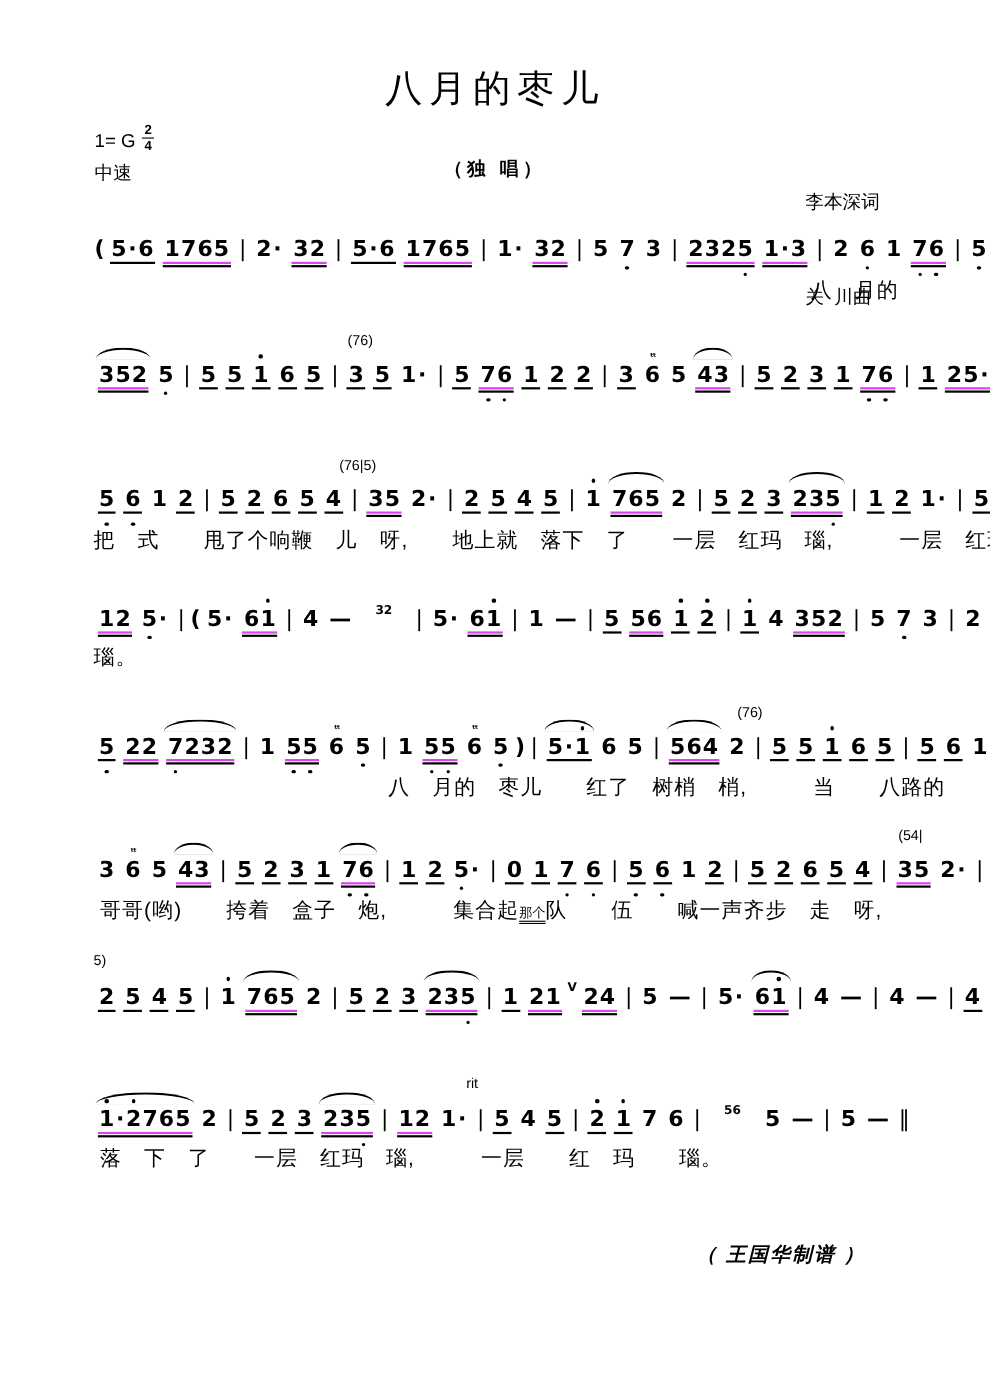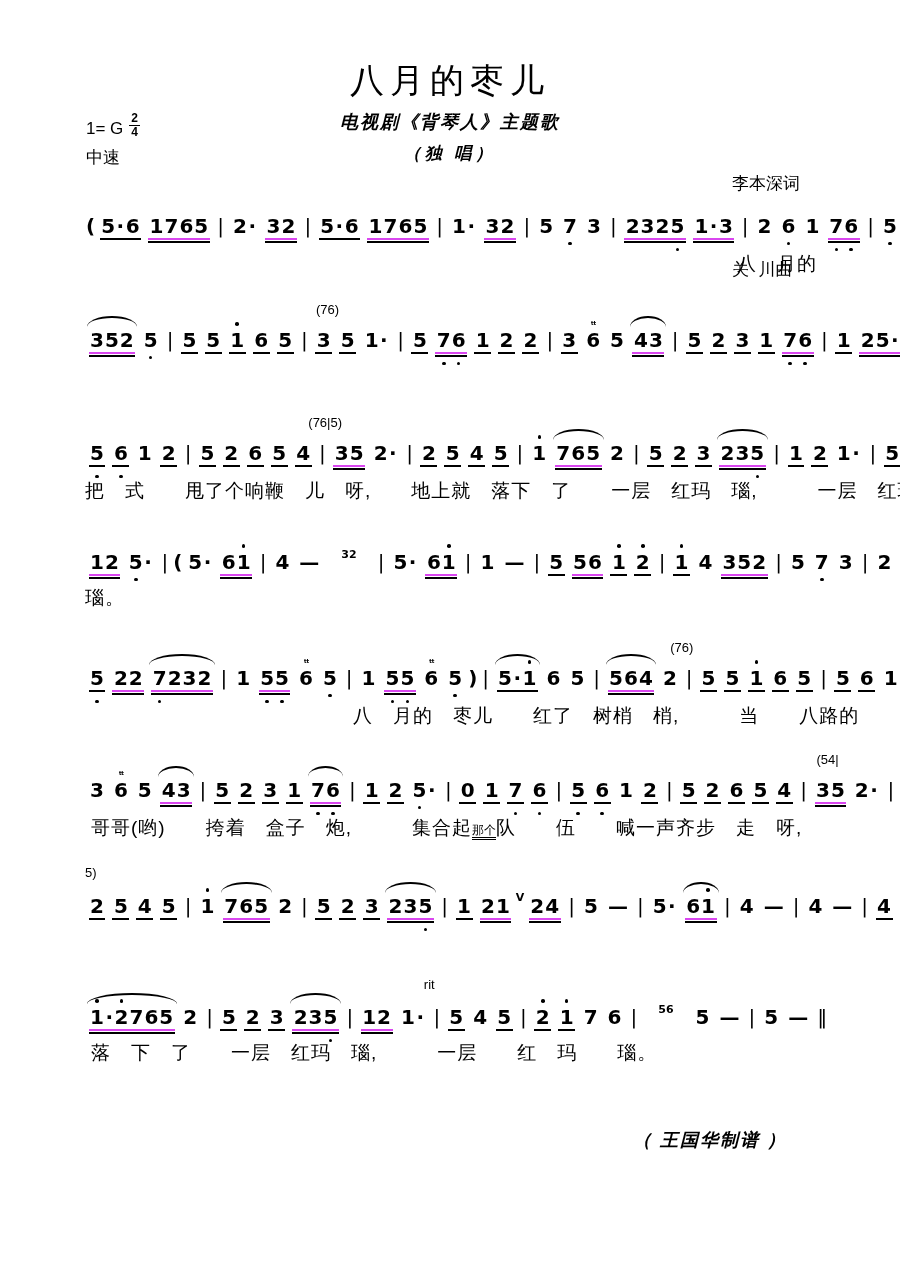--- a/index.html
+++ b/index.html
@@ -3,21 +3,21 @@
 <meta charset="utf-8">
 <style>
   html,body{margin:0;padding:0;background:#ffffff;}
   .page{position:relative;width:900px;height:1272px;background:#fff;color:#000;
         font-family:"Liberation Sans",sans-serif;overflow:hidden;}
   .title{position:absolute;top:58px;left:0;width:100%;text-align:center;
          font-size:34px;font-weight:normal;letter-spacing:6px;}
   .subtitle{position:absolute;top:110px;left:0;width:100%;text-align:center;
             font-size:18px;font-weight:bold;letter-spacing:2px;font-style:italic;}
   .subtitle2{position:absolute;top:142px;left:0;width:100%;text-align:center;
-             font-size:17px;font-weight:bold;letter-spacing:4px;font-style:italic;}
+             font-size:17px;font-weight:bold;letter-spacing:4px;}
   .hdr-left{position:absolute;left:86px;top:112px;font-size:17px;}
   .tempo{position:absolute;left:86px;top:146px;font-size:17px;}
   .hdr-right{position:absolute;left:732px;top:112px;font-size:17px;line-height:1.7;white-space:pre;}
   .ts{display:inline-block;vertical-align:-2px;text-align:center;font-size:12px;
       font-weight:bold;line-height:1.05;margin-left:6px;}
   .ts .tsn{display:block;}
   .ts .tst{border-bottom:1.5px solid #000;padding:0 2px;}
   .score{position:absolute;left:0;top:0;width:100%;height:100%;}
   .system{position:absolute;left:85px;width:770px;}
   .annotation{position:absolute;top:-2px;font-size:13px;font-weight:normal;white-space:nowrap;}
@@ -46,21 +46,20 @@
   .lyric-line{margin-top:7px;font-size:19px;white-space:pre;letter-spacing:1px;}
   .lyr-small{font-size:12px;border-bottom:3px double #000;letter-spacing:0;}
   .credit{position:absolute;left:633px;top:1128px;font-size:18px;font-weight:bold;
           font-style:italic;letter-spacing:2px;white-space:pre;}
 </style>
 </head>
 <body>
 
 <div class="page">
   <div class="title">八月的枣儿</div>
-  <div class="subtitle">电视剧《背琴人》主题歌</div>
   <div class="subtitle2">（独 唱）</div>
 
   <div class="hdr-left">
     <span>1= G</span><span class="ts"><span class="tsn tst">2</span><span class="tsn">4</span></span>
   </div>
   <div class="tempo">中速</div>
 
   <div class="hdr-right">
     <div>李本深词</div>
     <div>关  川曲</div>

